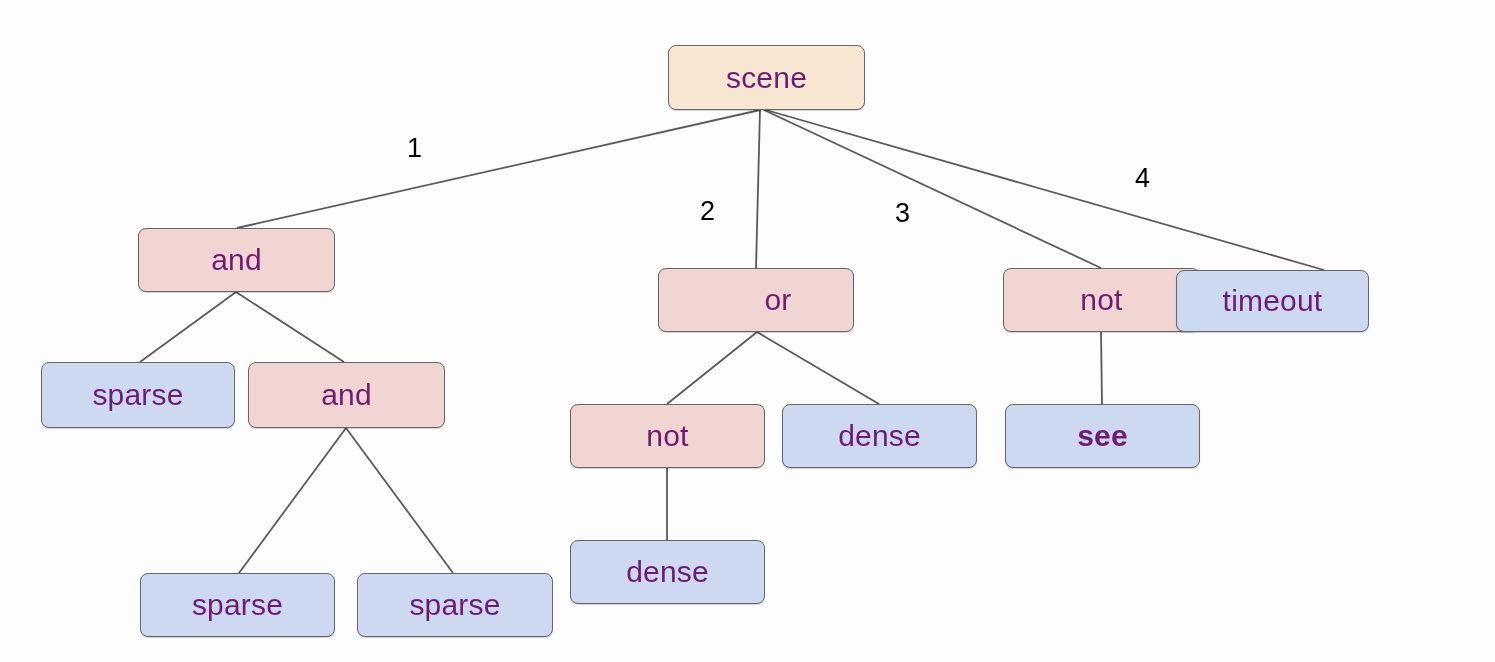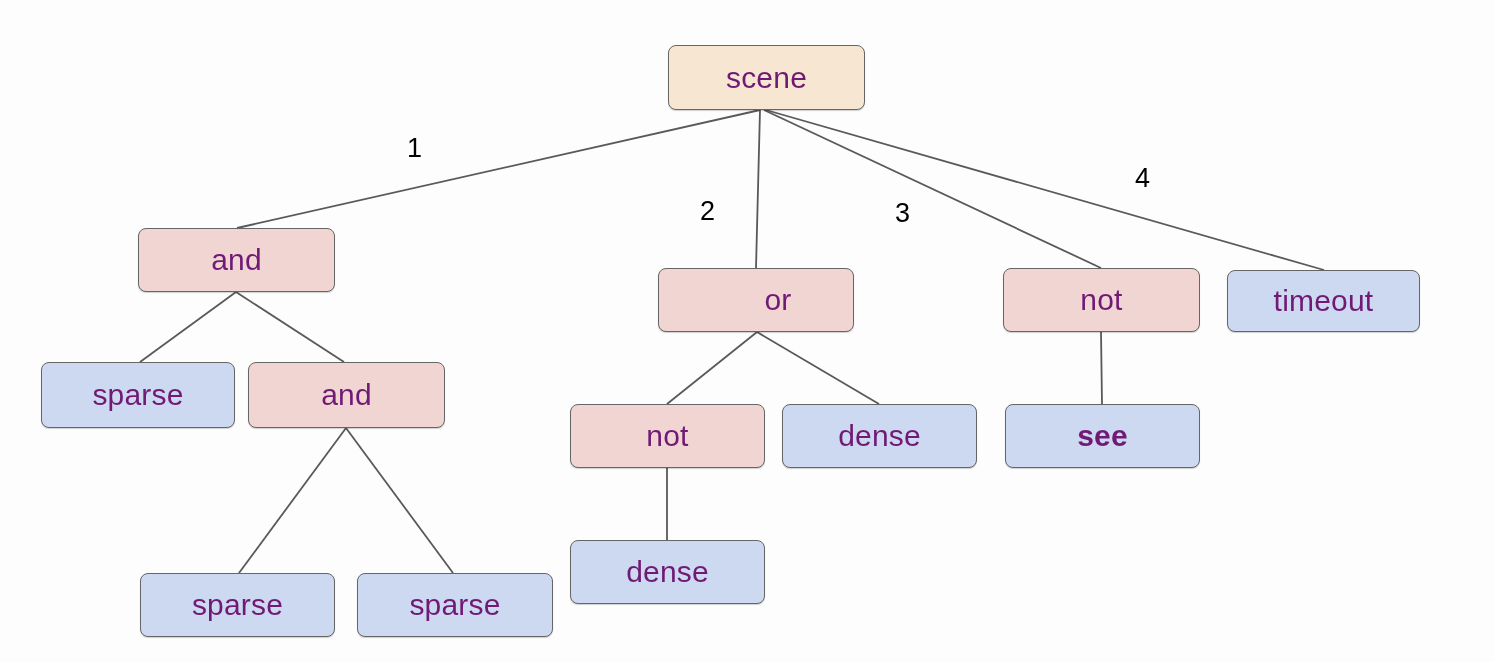--- a/index.html
+++ b/index.html
@@ -72,21 +72,21 @@
       </div>
       <div class="node" style="left: 138px; top: 228px; width: 197px; height: 64px; background: rgb(240, 213, 211); border-color: rgb(102, 102, 102);">
         <span class="node-label">and</span>
       </div>
       <div class="node" style="left: 658px; top: 268px; width: 196px; height: 64px; background: rgb(240, 213, 211); border-color: rgb(102, 102, 102); padding-left: 44px;">
         <span class="node-label">or</span>
       </div>
       <div class="node" style="left: 1003px; top: 268px; width: 197px; height: 64px; background: rgb(240, 213, 211); border-color: rgb(102, 102, 102);">
         <span class="node-label">not</span>
       </div>
-      <div class="node" style="left: 1227px; top: 270px; width: 193px; height: 62px; background: rgb(204, 217, 240); border-color: rgb(102, 102, 102);">
+      <div class="node" style="left: 1176px; top: 270px; width: 193px; height: 62px; background: rgb(204, 217, 240); border-color: rgb(102, 102, 102);">
         <span class="node-label">timeout</span>
       </div>
       <div class="node" style="left: 41px; top: 362px; width: 194px; height: 66px; background: rgb(204, 217, 240); border-color: rgb(102, 102, 102);">
         <span class="node-label">sparse</span>
       </div>
       <div class="node" style="left: 248px; top: 362px; width: 197px; height: 66px; background: rgb(240, 213, 211); border-color: rgb(102, 102, 102);">
         <span class="node-label">and</span>
       </div>
       <div class="node" style="left: 570px; top: 404px; width: 195px; height: 64px; background: rgb(240, 213, 211); border-color: rgb(102, 102, 102);">
         <span class="node-label">not</span>

